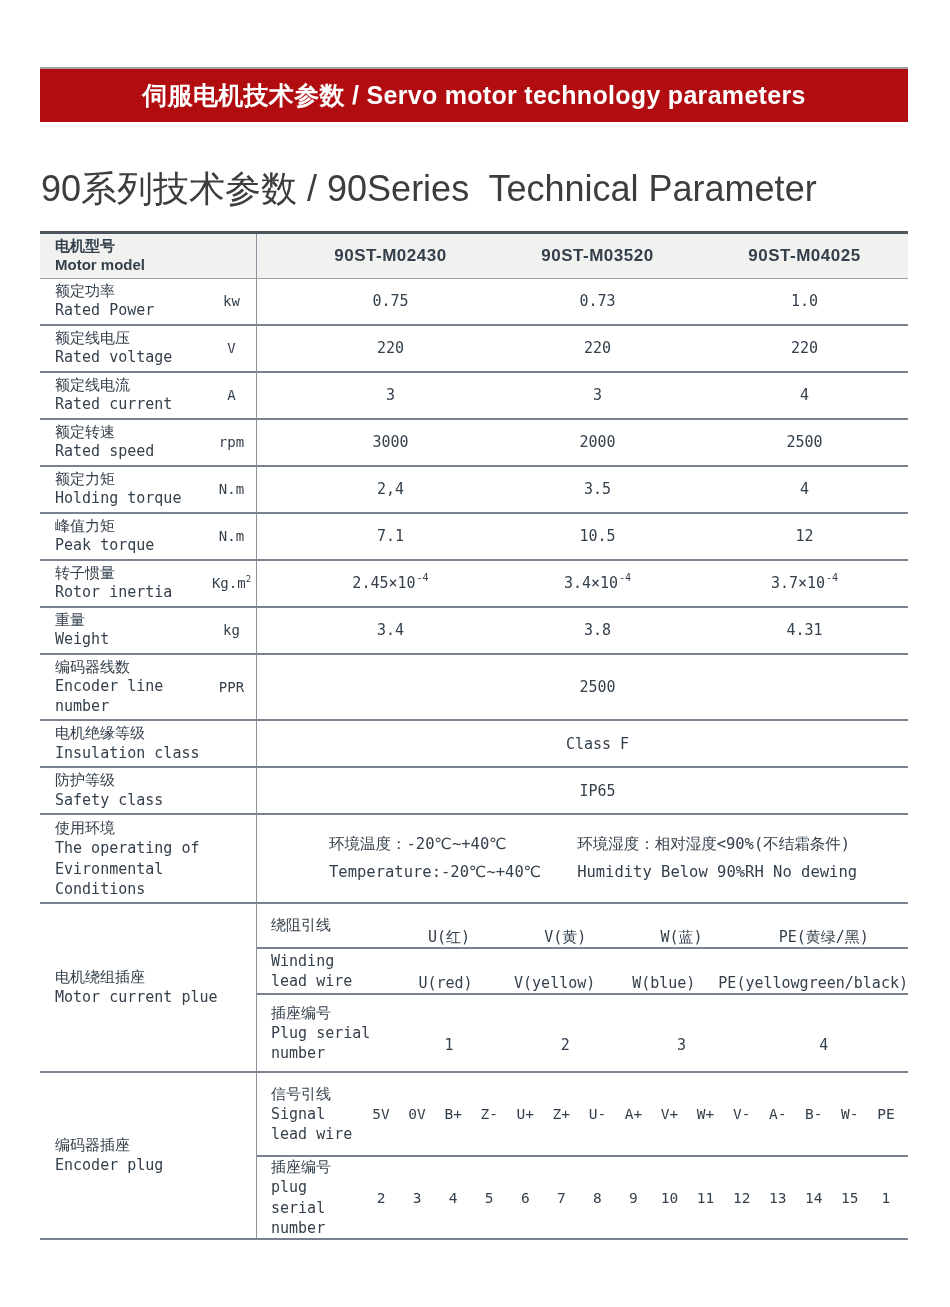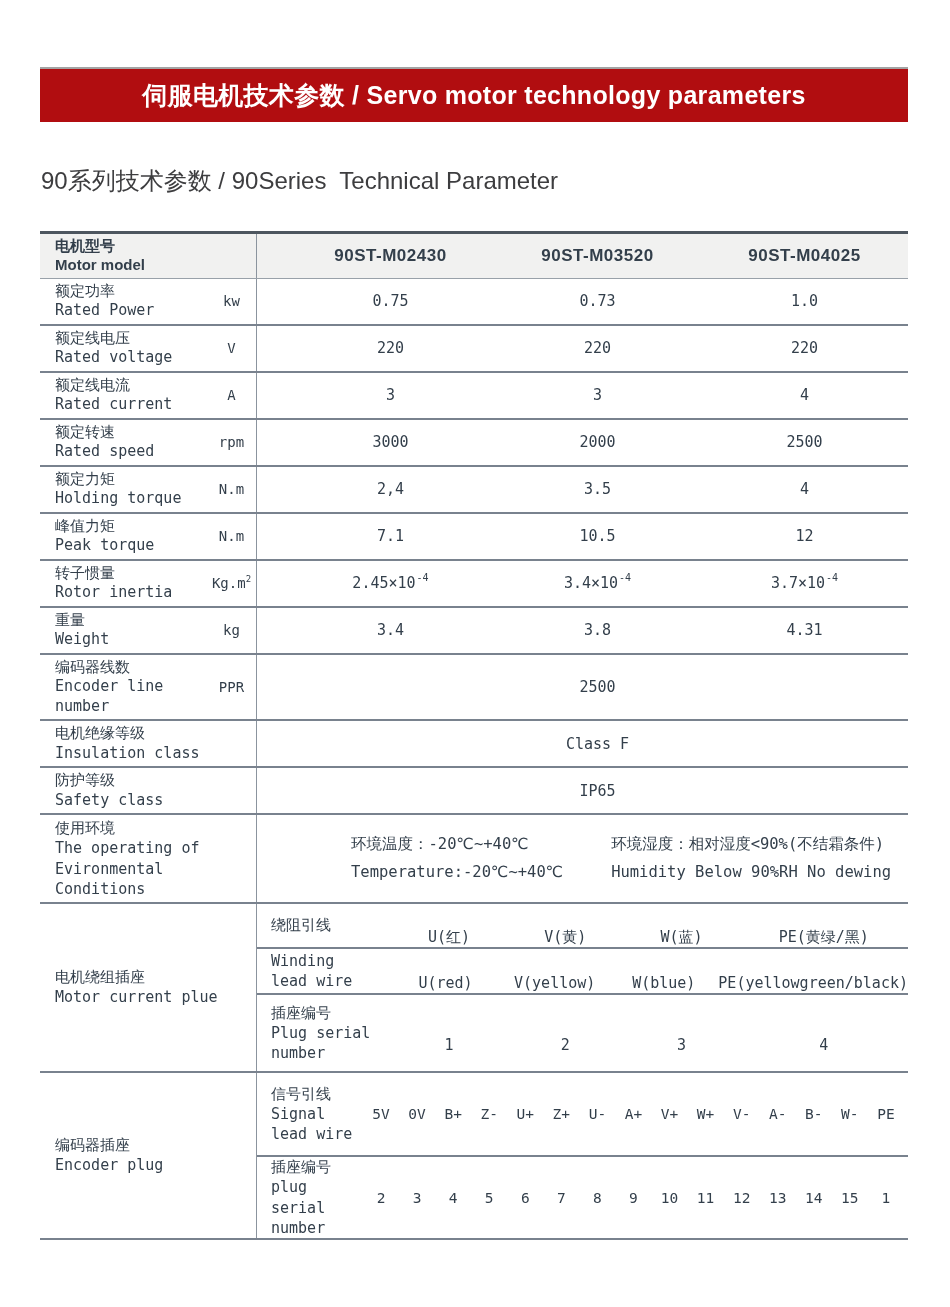--- a/index.html
+++ b/index.html
@@ -14,21 +14,21 @@
     background: #b10d10; border-top: 2px solid #a3a3a3;
     display: flex; align-items: center; justify-content: center;
   }
   .banner-title {
     color: #ffffff; font-family: "Liberation Sans", "DejaVu Sans", sans-serif;
     font-weight: 700; font-size: 25px; letter-spacing: .3px;
   }
   .page-title {
     position: absolute; left: 41px; top: 165px;
     font-family: "Liberation Sans", "DejaVu Sans", sans-serif;
-    font-size: 24px; color: #3d3d3f; white-space: pre;
+    font-size: 36px; color: #3d3d3f; white-space: pre;
   }
   .spec-table {
     position: absolute; left: 40px; top: 231px; width: 868px;
     border-top: 3px solid #4d565f; border-bottom: 2px solid #79828e;
     font-size: 15px;
   }
   .trow { display: flex; align-items: stretch; border-bottom: 2px solid #79828e; min-height: 40px; }
   .trow:last-child { border-bottom: none; }
   .header-row {
     background: #f1f1f0; min-height: 43px; border-bottom: 1px solid #99a1a9;
@@ -42,21 +42,21 @@
   .header-row .lab { font-weight: 600; font-size: 16px; line-height: 1.25; }
   .data { flex: 1; border-left: 1px solid #8b949e; display: flex; padding-left: 30px; }
   .val { flex: 1; display: flex; align-items: center; justify-content: center; text-align: right; }
   .val sup { font-size: 10px; transform: translateY(-6px); margin-left: 1px; }
   .unit sup { font-size: 9px; transform: translateY(-4px); }
   .model { flex: 1; display: flex; align-items: center; justify-content: center; font-weight: 600; font-size: 17px; letter-spacing: .5px; }
   
   .env-row { min-height: 83px; }
   .env-row .lab { line-height: 1.35; }
   .pre { white-space: pre-line; }
-  .env-data { flex: 1; border-left: 1px solid #8b949e; display: flex; align-items: center; padding-left: 94px; gap: 48px; }
+  .env-data { flex: 1; border-left: 1px solid #8b949e; display: flex; align-items: center; padding-left: 72px; gap: 36px; }
   .env-block { line-height: 1.75; font-size: 15.5px; }
   
   .section-row { padding: 0; }
   .sect { flex: 1; border-left: 1px solid #8b949e; display: flex; flex-direction: column; }
   .subrow { display: flex; align-items: stretch; border-bottom: 2px solid #79828e; }
   .subrow:last-child { border-bottom: none; }
   .sublabel { width: 134px; padding-left: 14px; display: flex; flex-direction: column; justify-content: center; white-space: pre-line; line-height: 1.35; font-size: 15px; }
   .enc .sublabel { width: 106px; }
   .wcells { flex: 1; display: flex; align-items: center; }
   .wcells span { flex: 1; text-align: center; margin-top: 24px; }

